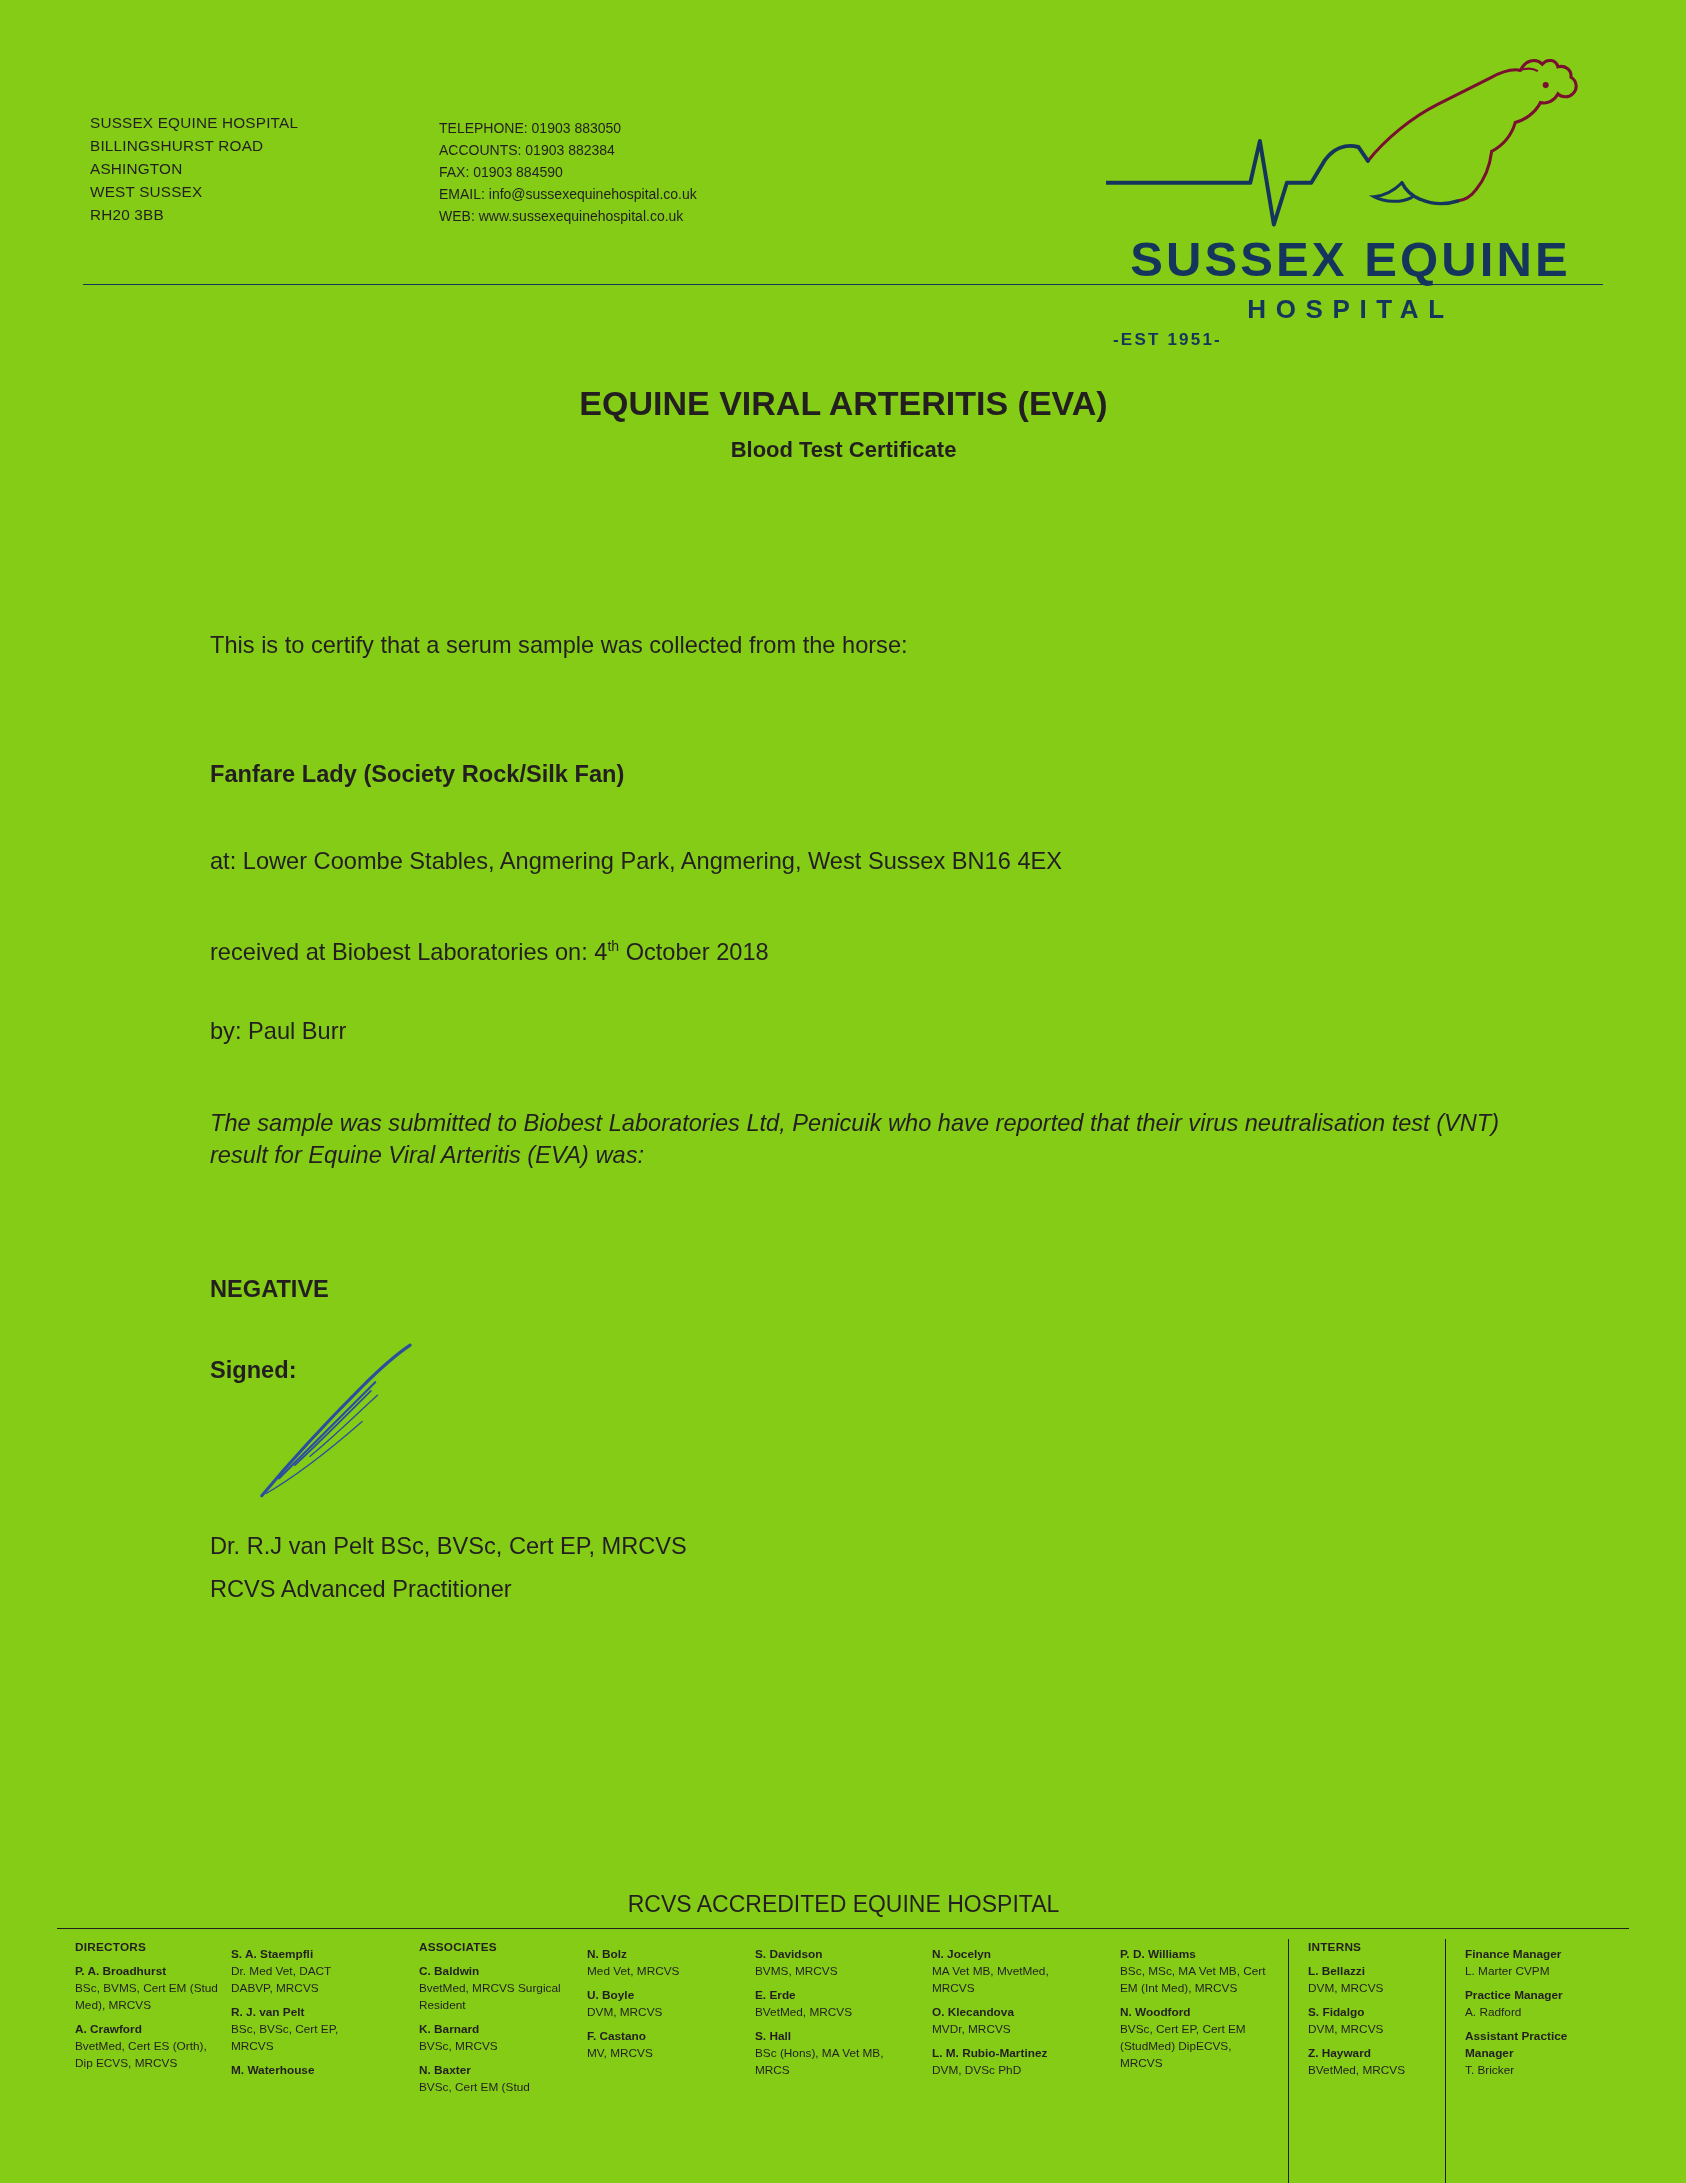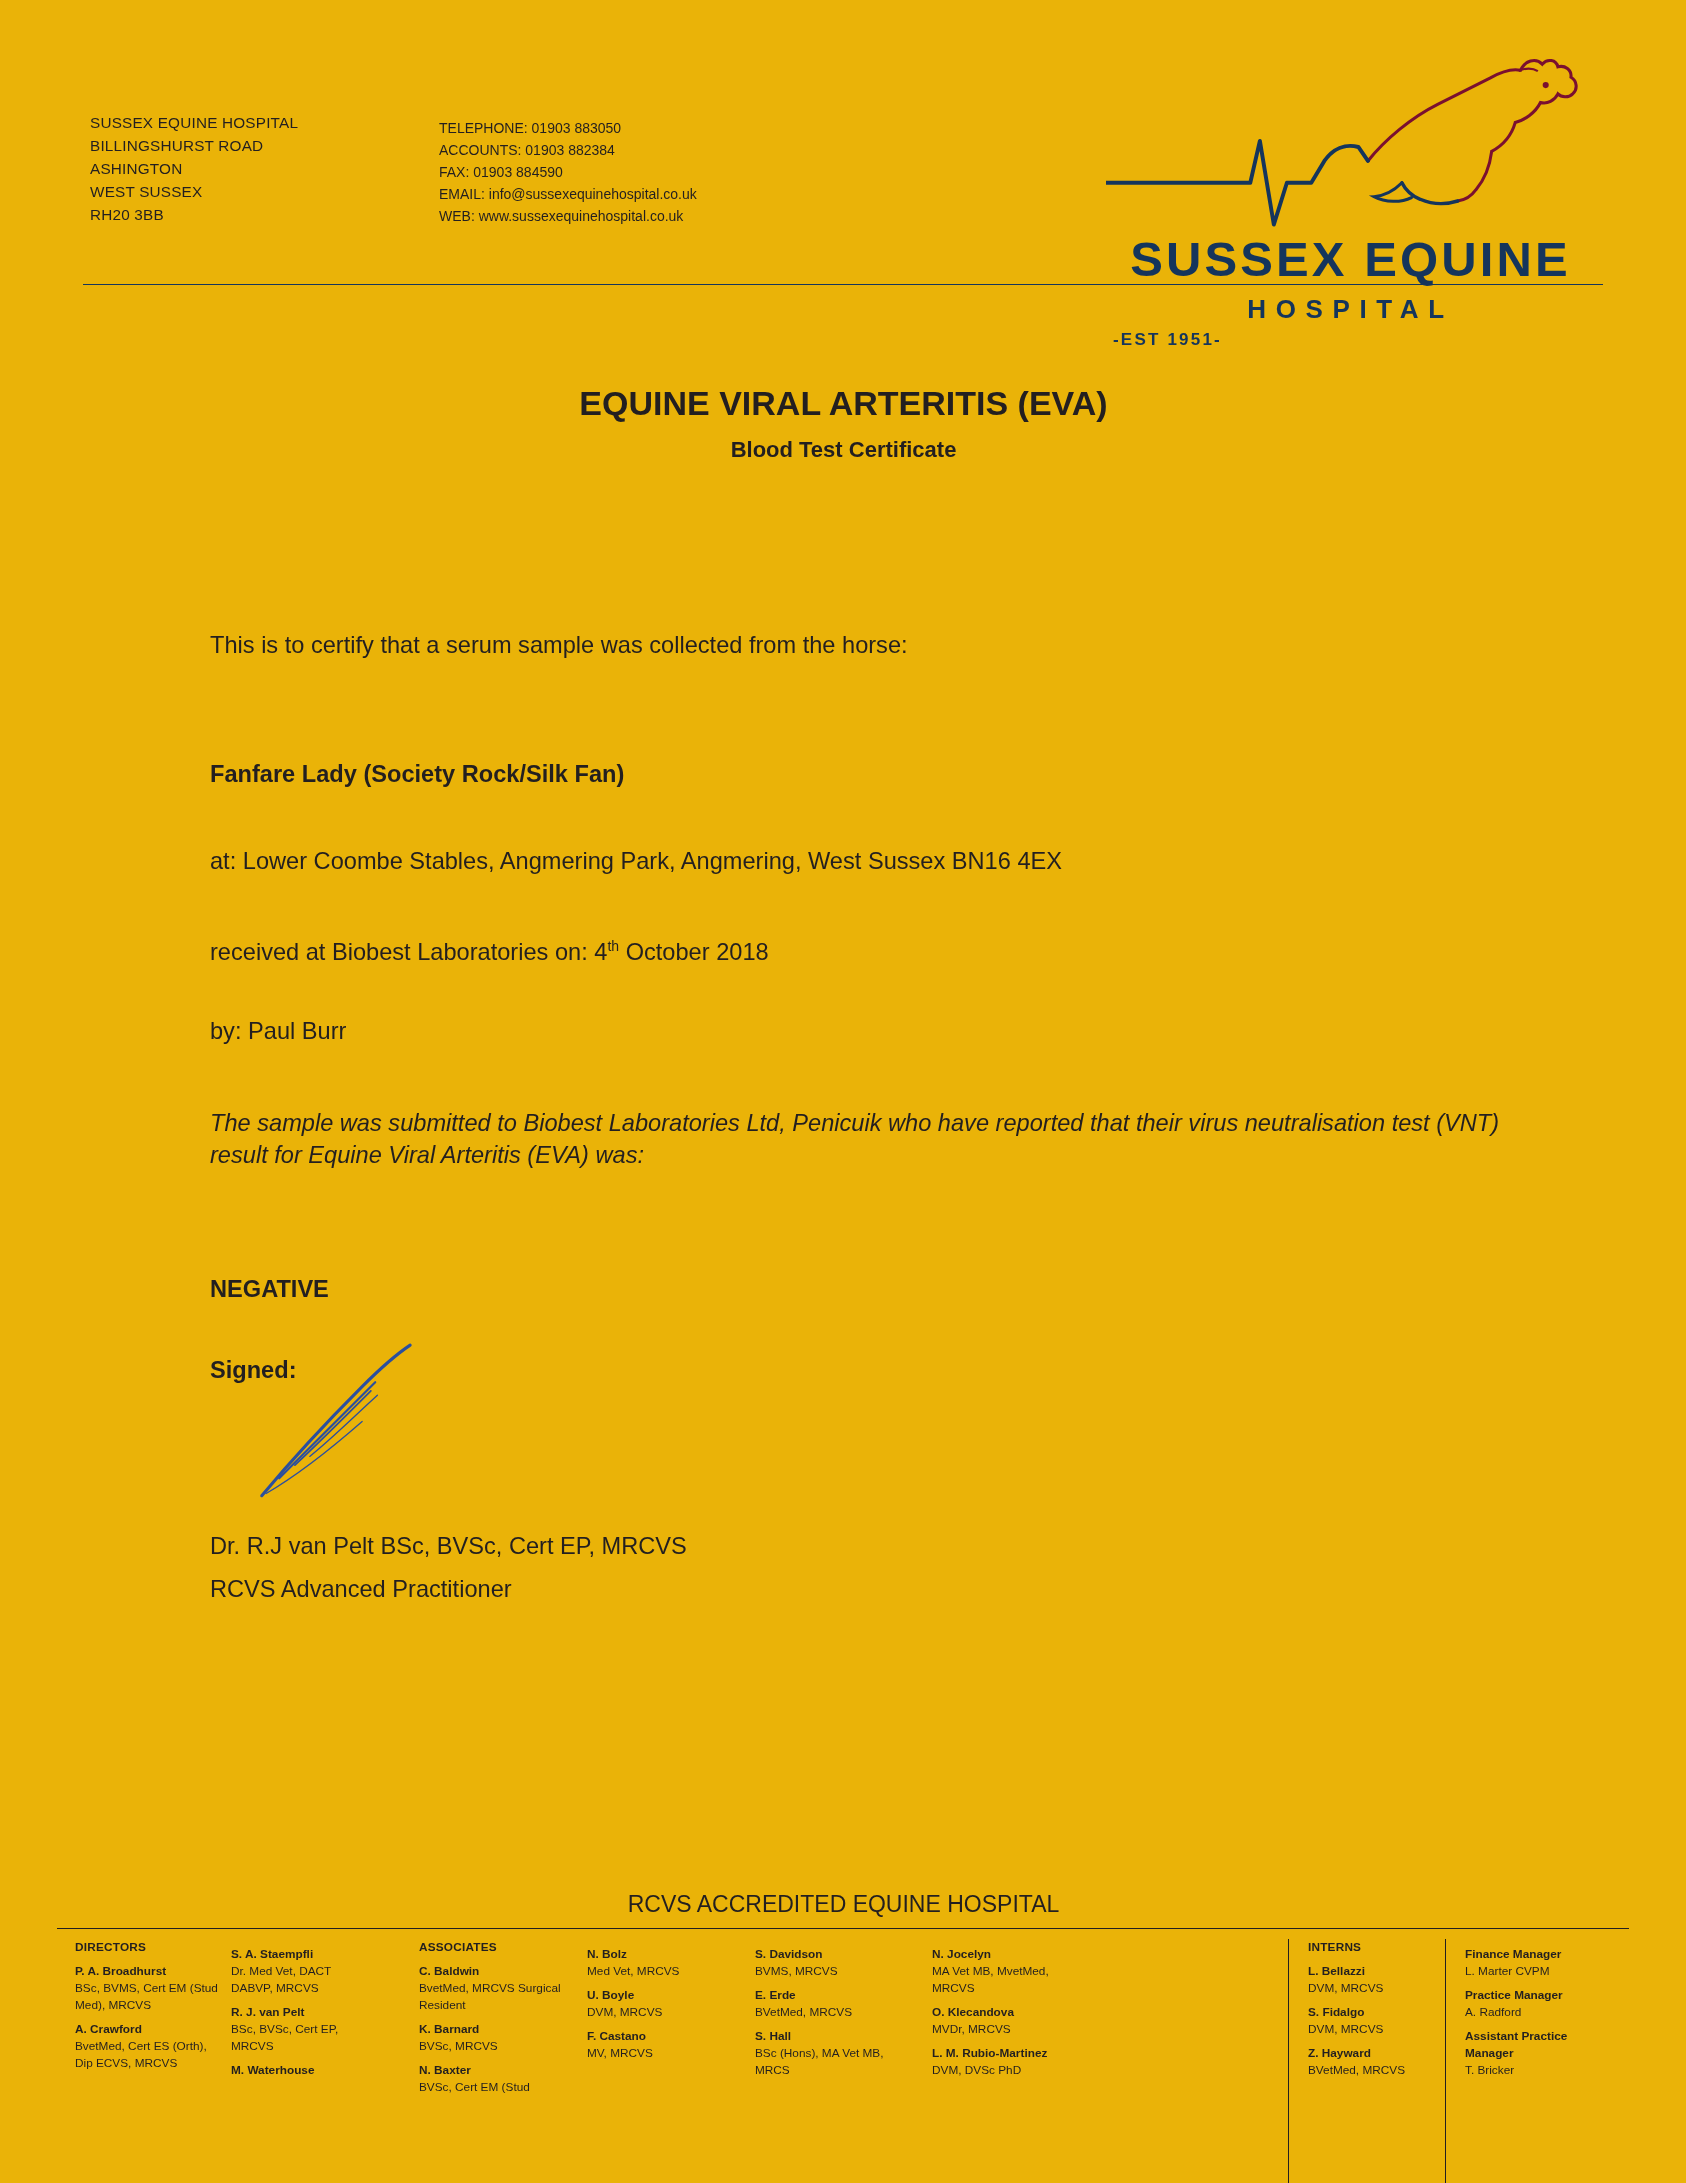--- a/index.html
+++ b/index.html
@@ -4,21 +4,21 @@
 <style>
   html, body {
     margin: 0;
     padding: 0;
     background: #b9b9b9;
   }
   .page {
     position: relative;
     width: 1687px;
     height: 2183px;
-    background: #eab308;
+    background: #84cc16;
     font-family: "Liberation Sans", sans-serif;
     color: #231f20;
     overflow: hidden;
   }
   
   .header {
     position: absolute;
     left: 0; top: 0;
     width: 1687px;
     height: 306px;
@@ -301,20 +301,27 @@
   <div class="foot-col" style="left:932px; width:144px;">
     <div class="foot-head"></div>
     <div class="foot-name">N. Jocelyn</div>
     <div class="foot-quals">MA Vet MB, MvetMed, MRCVS</div>
     <div class="foot-name">O. Klecandova</div>
     <div class="foot-quals">MVDr, MRCVS</div>
     <div class="foot-name">L. M. Rubio-Martinez</div>
     <div class="foot-quals">DVM, DVSc PhD</div>
   </div>
 
+  <div class="foot-col" style="left:1120px; width:148px;">
+    <div class="foot-head"></div>
+    <div class="foot-name">P. D. Williams</div>
+    <div class="foot-quals">BSc, MSc, MA Vet MB, Cert EM (Int Med), MRCVS</div>
+    <div class="foot-name">N. Woodford</div>
+    <div class="foot-quals">BVSc, Cert EP, Cert EM (StudMed) DipECVS, MRCVS</div>
+  </div>
 
   <div class="foot-col" style="left:1308px; width:122px;">
     <div class="foot-head">INTERNS</div>
     <div class="foot-name">L. Bellazzi</div>
     <div class="foot-quals">DVM, MRCVS</div>
     <div class="foot-name">S. Fidalgo</div>
     <div class="foot-quals">DVM, MRCVS</div>
     <div class="foot-name">Z. Hayward</div>
     <div class="foot-quals">BVetMed, MRCVS</div>
   </div>

